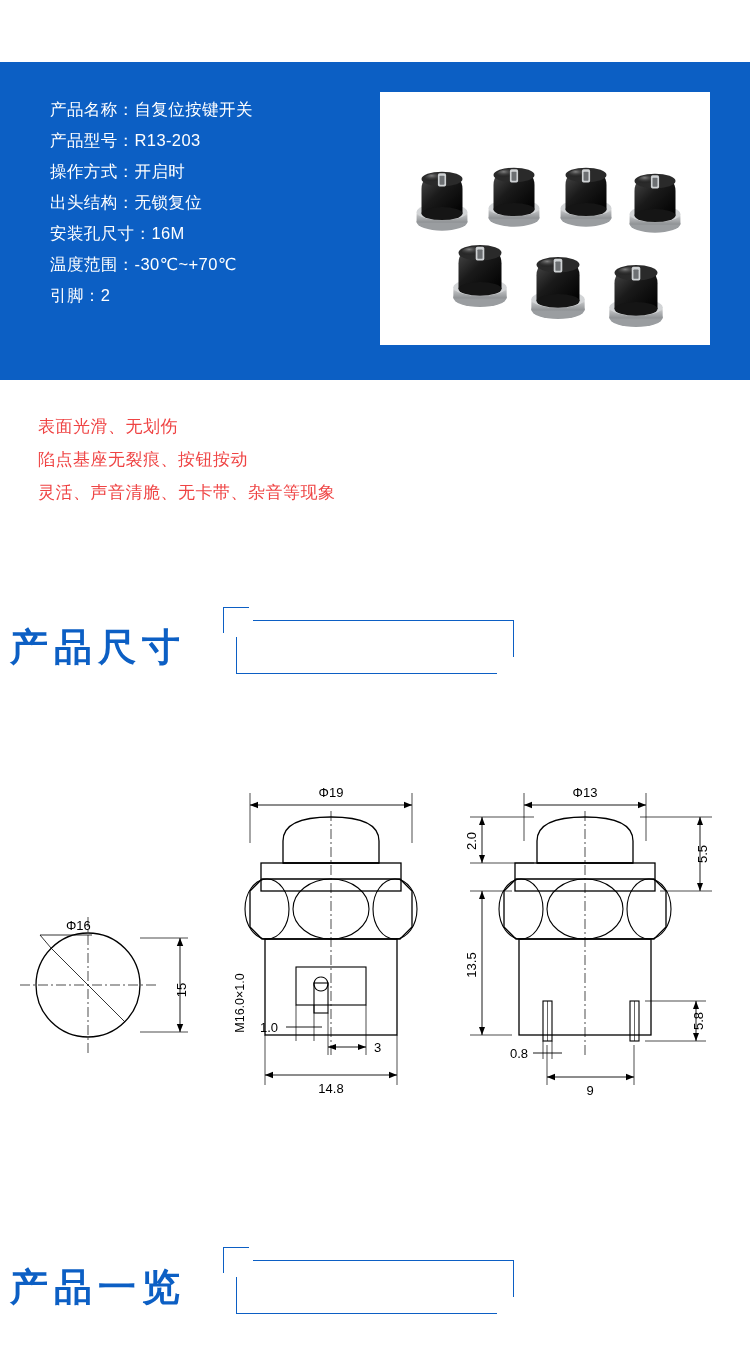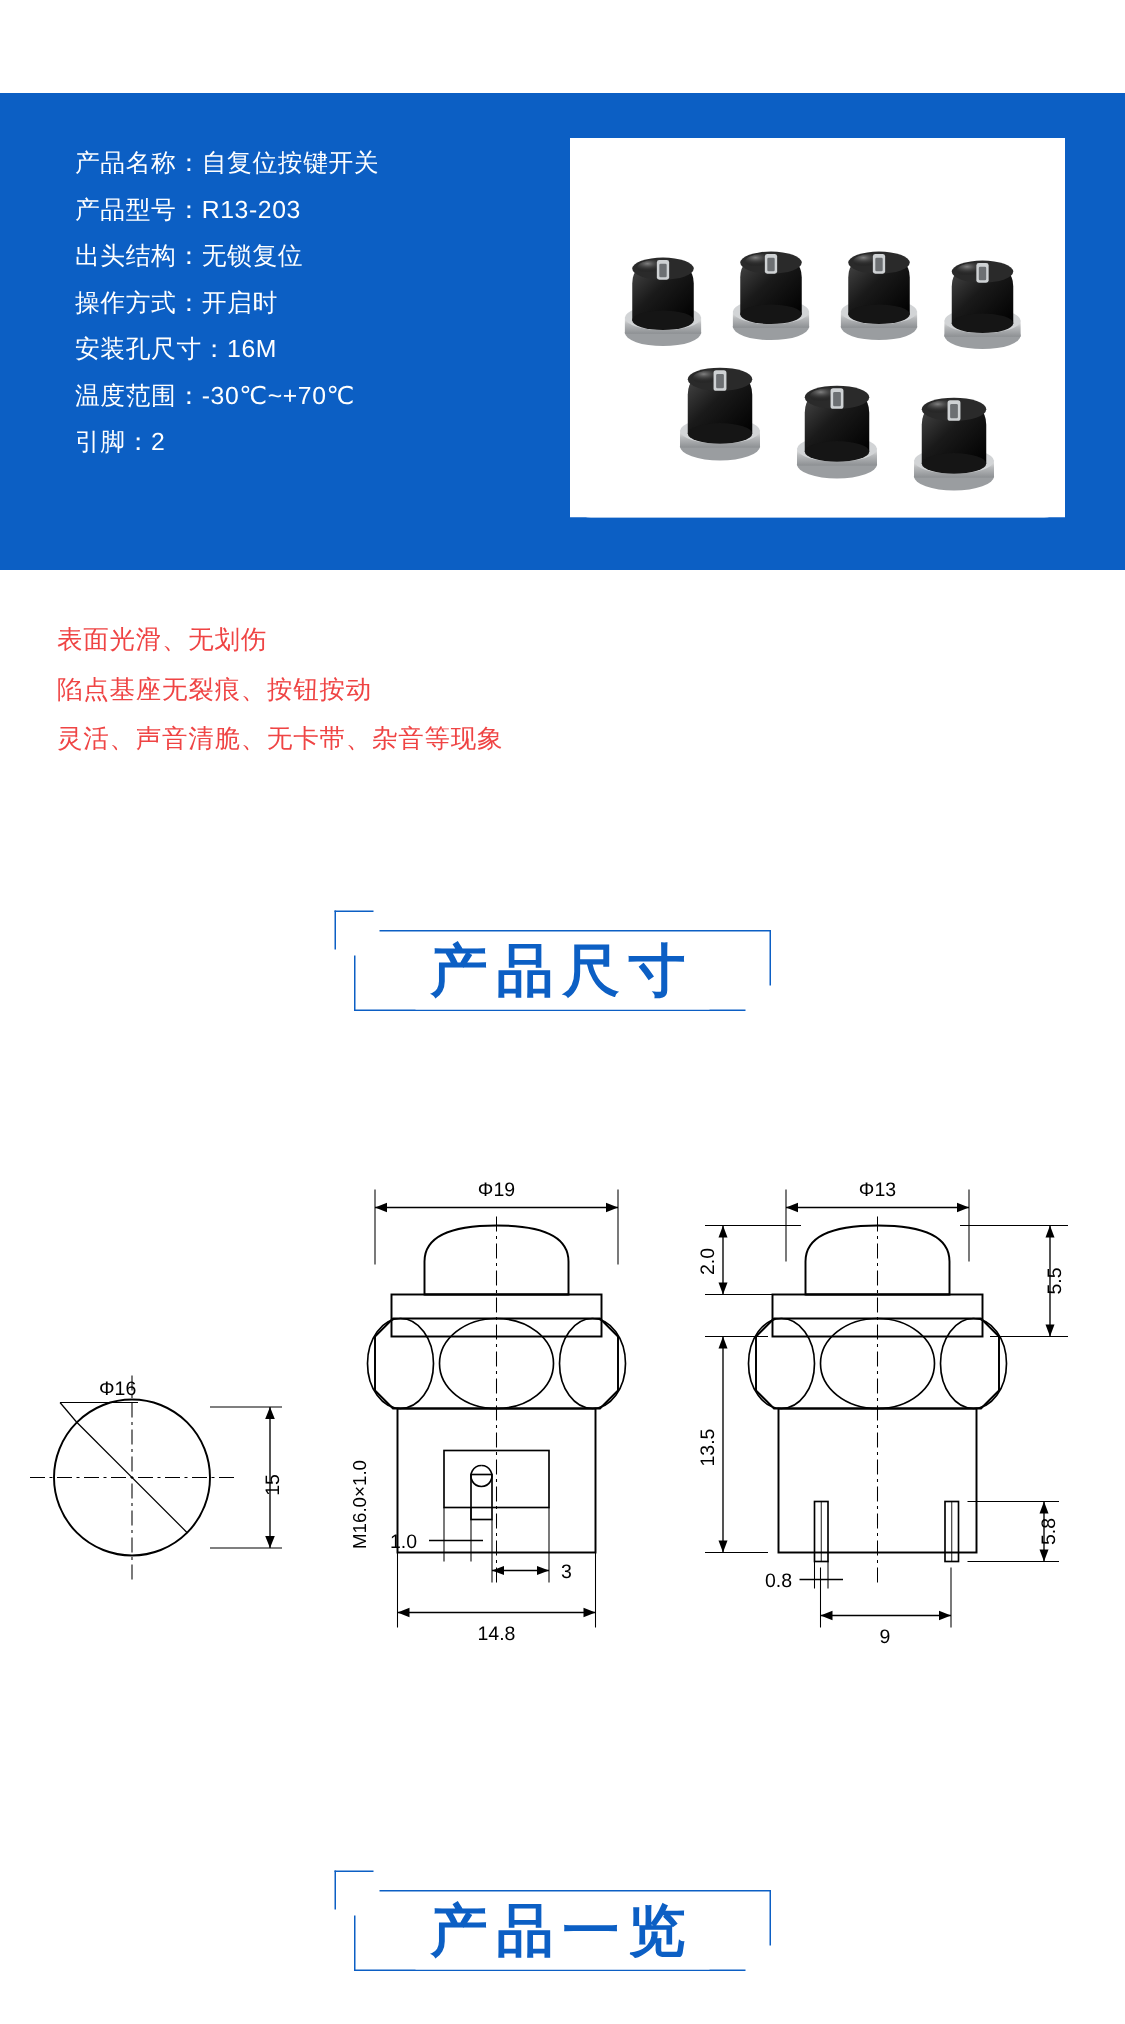--- a/index.html
+++ b/index.html
@@ -93,21 +93,21 @@
     border-right: none; border-bottom: none;
   }
   .section-head .frame .nick-br {
     right: -14px; bottom: -14px;
     border-left: none; border-top: none;
   }
   .section-head .title {
     position: absolute;
     left: 0; top: 0;
     width: 750px; height: 70px;
-    display: flex; align-items: center; justify-content: center;
+    display: flex; align-items: center; justify-content: flex-start;
     color: #0c5fc4;
     font-size: 38px;
     font-weight: bold;
     letter-spacing: 6px;
     background: transparent;
   }
   .section-head .title span {
     background: #ffffff;
     padding: 0 10px;
   }
@@ -122,22 +122,22 @@
 </head>
 <body>
 
 <div class="page">
 
   <div class="spec-banner">
 
     <div class="spec-list">
       <div class="spec-line">产品名称：自复位按键开关</div>
       <div class="spec-line">产品型号：R13-203</div>
+      <div class="spec-line">操作方式：开启时</div>
       <div class="spec-line">出头结构：无锁复位</div>
-      <div class="spec-line">操作方式：开启时</div>
       <div class="spec-line">安装孔尺寸：16M</div>
       <div class="spec-line">温度范围：-30℃~+70℃</div>
       <div class="spec-line">引脚：2</div>
     </div>
 
     <div class="photo-card">
       <svg class="photo-inner" viewBox="0 0 330 253">
         <defs>
           <linearGradient id="capG" x1="0" y1="0" x2="1" y2="1">
             <stop offset="0%" stop-color="#4b4b4b"></stop>

